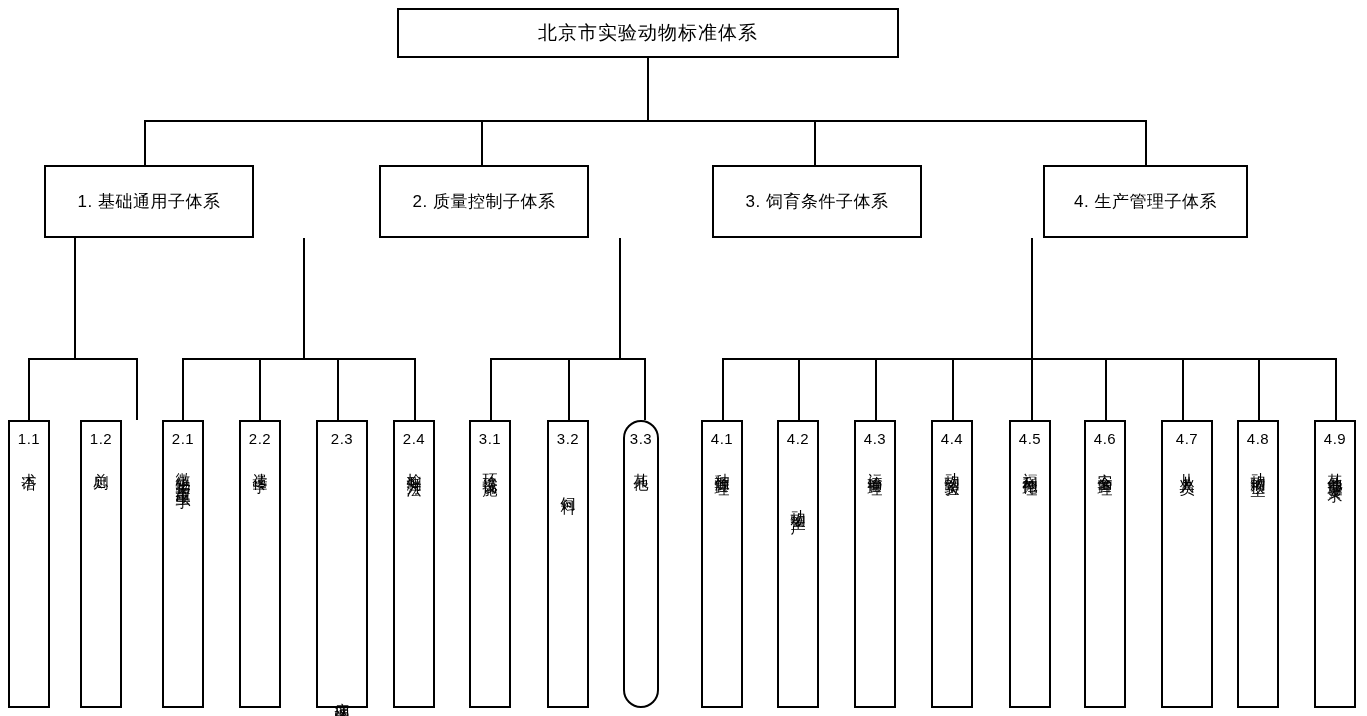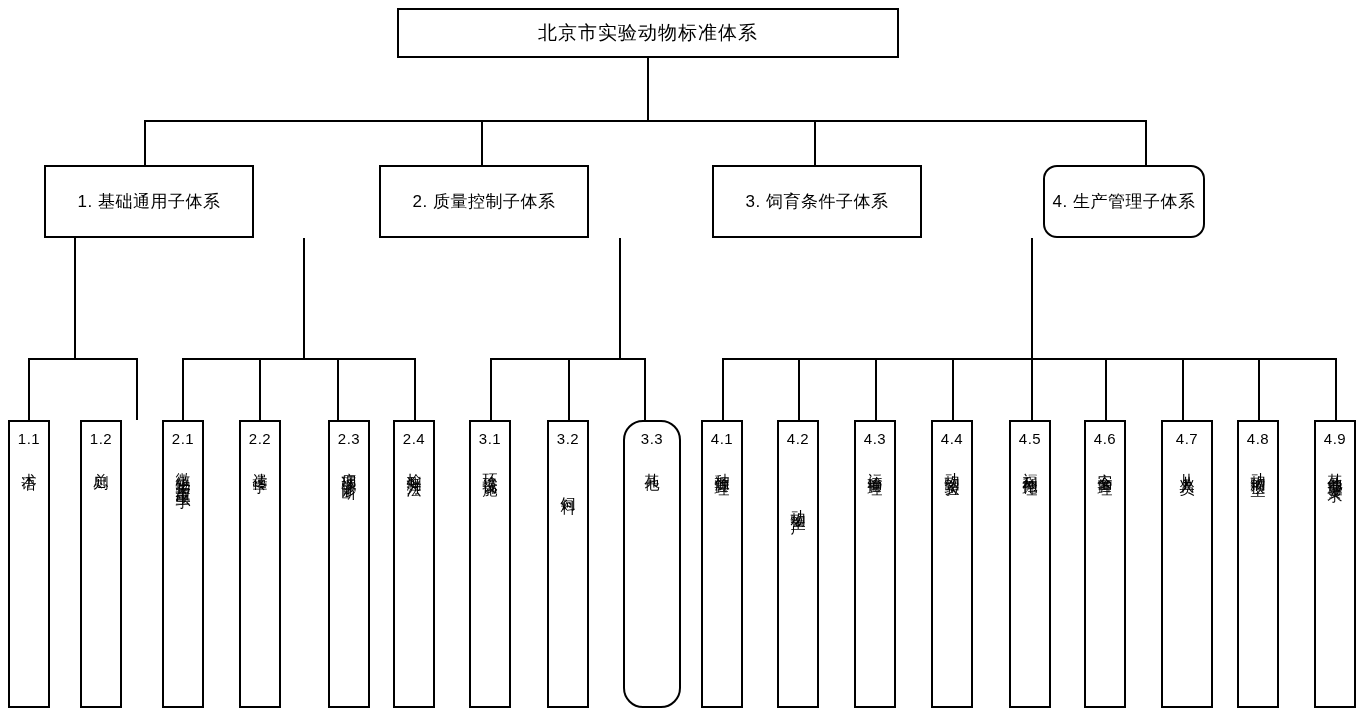--- a/index.html
+++ b/index.html
@@ -79,21 +79,21 @@
 
   <div class="box level2-box" style="left:44px; top:165px; width:210px; height:73px;">
     <span>1. 基础通用子体系</span>
   </div>
   <div class="box level2-box" style="left:379px; top:165px; width:210px; height:73px;">
     <span>2. 质量控制子体系</span>
   </div>
   <div class="box level2-box" style="left:712px; top:165px; width:210px; height:73px;">
     <span>3. 饲育条件子体系</span>
   </div>
-  <div class="box level2-box" style="left:1043px; top:165px; width:162px; height:73px;border-radius:14px;">
+  <div class="box level2-box" style="left:1043px; top:165px; width:205px; height:73px;">
     <span>4. 生产管理子体系</span>
   </div>
 
   <div class="line v-line" style="left:74px; top:238px; height:122px;"></div>
   <div class="line h-line" style="left:28px; top:358px; width:110px;"></div>
   <div class="line v-line" style="left:28px; top:358px; height:62px;"></div>
   <div class="line v-line" style="left:136px; top:358px; height:62px;"></div>
 
   <div class="line v-line" style="left:303px; top:238px; height:122px;"></div>
   <div class="line h-line" style="left:182px; top:358px; width:234px;"></div>
@@ -130,38 +130,38 @@
   </div>
 
   <div class="box leaf-box" style="left:162px; top:420px; width:42px; height:288px;">
     <span class="leaf-num">2.1</span>
     <span class="leaf-label">微生物与寄生虫学</span>
   </div>
   <div class="box leaf-box" style="left:239px; top:420px; width:42px; height:288px;">
     <span class="leaf-num">2.2</span>
     <span class="leaf-label">遗传学</span>
   </div>
-  <div class="box leaf-box" style="left:328px; top:420px; width:42px; height:288px;">
+  <div class="box leaf-box" style="left:316px; top:420px; width:52px; height:288px;justify-content:space-between;">
     <span class="leaf-num">2.3</span>
     <span class="leaf-label">病理学诊断</span>
   </div>
   <div class="box leaf-box" style="left:393px; top:420px; width:42px; height:288px;">
     <span class="leaf-num">2.4</span>
     <span class="leaf-label">检测方法</span>
   </div>
 
   <div class="box leaf-box" style="left:469px; top:420px; width:42px; height:288px;">
     <span class="leaf-num">3.1</span>
     <span class="leaf-label">环境设施</span>
   </div>
   <div class="box leaf-box" style="left:547px; top:420px; width:42px; height:288px;gap:24px;">
     <span class="leaf-num">3.2</span>
     <span class="leaf-label">饲料</span>
   </div>
-  <div class="box leaf-box" style="left:623px; top:420px; width:58px; height:288px;border-radius:20px;">
+  <div class="box leaf-box" style="left:623px; top:420px; width:36px; height:288px;border-radius:20px;">
     <span class="leaf-num">3.3</span>
     <span class="leaf-label">其他</span>
   </div>
 
   <div class="box leaf-box" style="left:701px; top:420px; width:42px; height:288px;">
     <span class="leaf-num">4.1</span>
     <span class="leaf-label">种源管理</span>
   </div>
   <div class="box leaf-box" style="left:777px; top:420px; width:42px; height:288px;gap:37px;">
     <span class="leaf-num">4.2</span>

